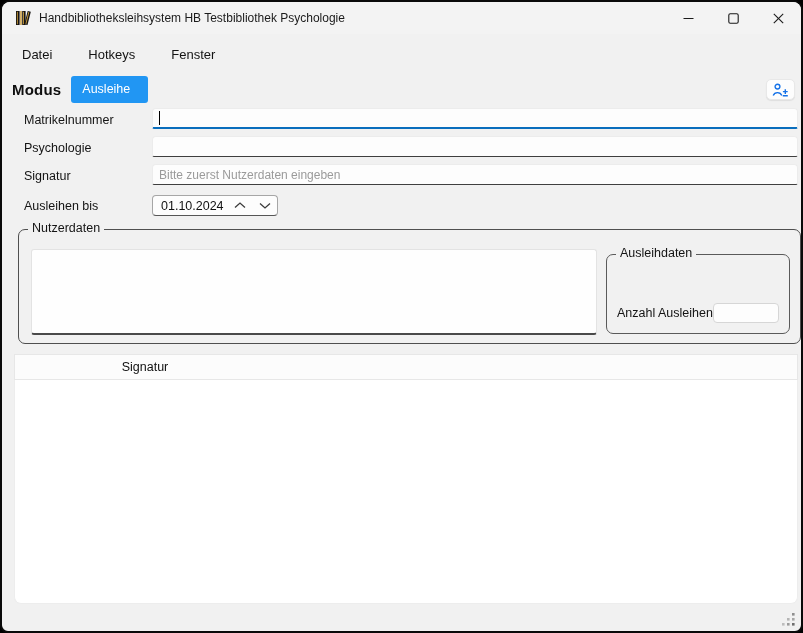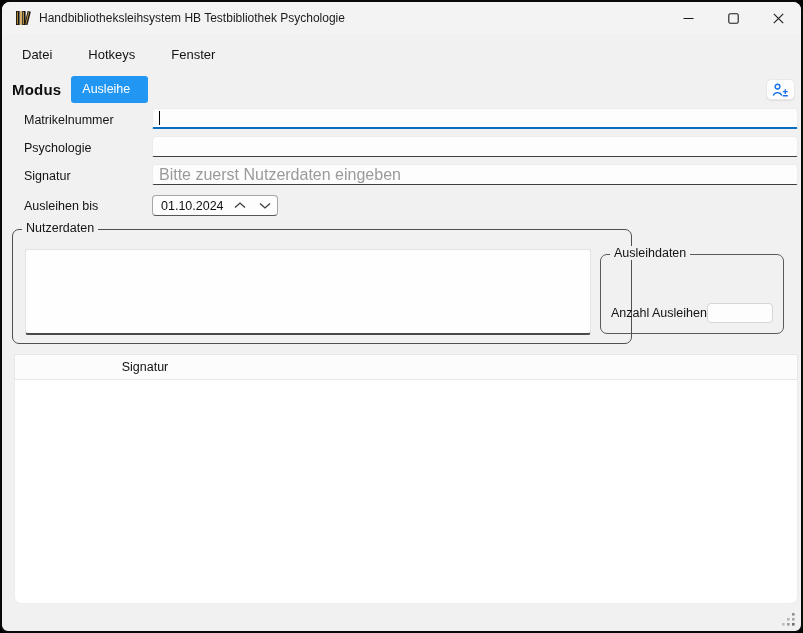--- a/index.html
+++ b/index.html
@@ -33,38 +33,38 @@
   .add-user-btn { position:absolute; top:77px; left:764px; width:29px; height:21px;
                   background:#fdfdfd; border:1px solid #e8e8e8; border-radius:5px;
                   box-shadow:0 1px 1px rgba(0,0,0,0.08);
                   display:flex; align-items:center; justify-content:center; }
 
   
   .form-label { position:absolute; left:22px; font-size:12.5px; color:#141414; height:20px;
                 line-height:20px; }
   .field { position:absolute; left:150px; width:646px; height:21px;
            background:#fdfdfd; border:1px solid #ececec; border-bottom:1px solid #3f3f3f;
-           border-radius:4px 4px 2px 2px; font-size:16px; color:#141414;
+           border-radius:4px 4px 2px 2px; font-size:12px; color:#141414;
            display:flex; align-items:center; padding:0 6px; }
   .field.focused { border-bottom:2px solid #0a6ebd; }
   .caret { width:1px; height:14px; background:#000; display:inline-block; }
   .placeholder { color:#9a9a9a; }
   .date-field { position:absolute; left:150px; top:193px; width:126px; height:21px;
                 background:#fdfdfd; border:1px solid #a6a6a6; border-bottom:1px solid #565656;
                 border-radius:4px; display:flex; align-items:center;
                 font-size:12.5px; color:#111; padding-left:8px; }
   .date-value { flex:0 0 auto; }
   .stepper { margin-left:10px; display:flex; gap:13px; align-items:center; }
   .stepper svg { display:block; }
 
   
   .groupbox { position:absolute; border:1px solid #4f4f4f; border-radius:7px; }
   .groupbox-label { position:absolute; top:-9px; left:9px; background:#f1f1f1;
                     padding:0 4px; font-size:12.5px; color:#141414; }
-  .gb-nutzer { left:10px; top:227px; width:620px; height:115px; }
+  .gb-nutzer { left:16px; top:227px; width:783px; height:115px; }
   .user-textarea { position:absolute; left:12px; top:19px; width:566px; height:86px;
                    background:#fefefe; border:1px solid #e3e3e3; border-bottom:2px solid #4a4a4a;
                    border-radius:3px; font-size:12.5px; color:#141414; resize:none;
                    font-family:"Liberation Sans", sans-serif; padding:4px 6px; }
   .gb-ausleih { left:587px; top:24px; width:184px; height:80px; border-color:#5a5a5a;padding-left:28px; }
   .anzahl-row { position:absolute; left:10px; top:48px; right:10px;
                 display:flex; align-items:center; justify-content:space-between; }
   .anzahl-label { font-size:12.5px; color:#141414; white-space:nowrap;text-align:center; }
   .anzahl-input { width:66px; height:20px; background:#fdfdfd; border:1px solid #d6d6d6;
                   border-radius:4px; font-size:12.5px; padding:0 5px;

